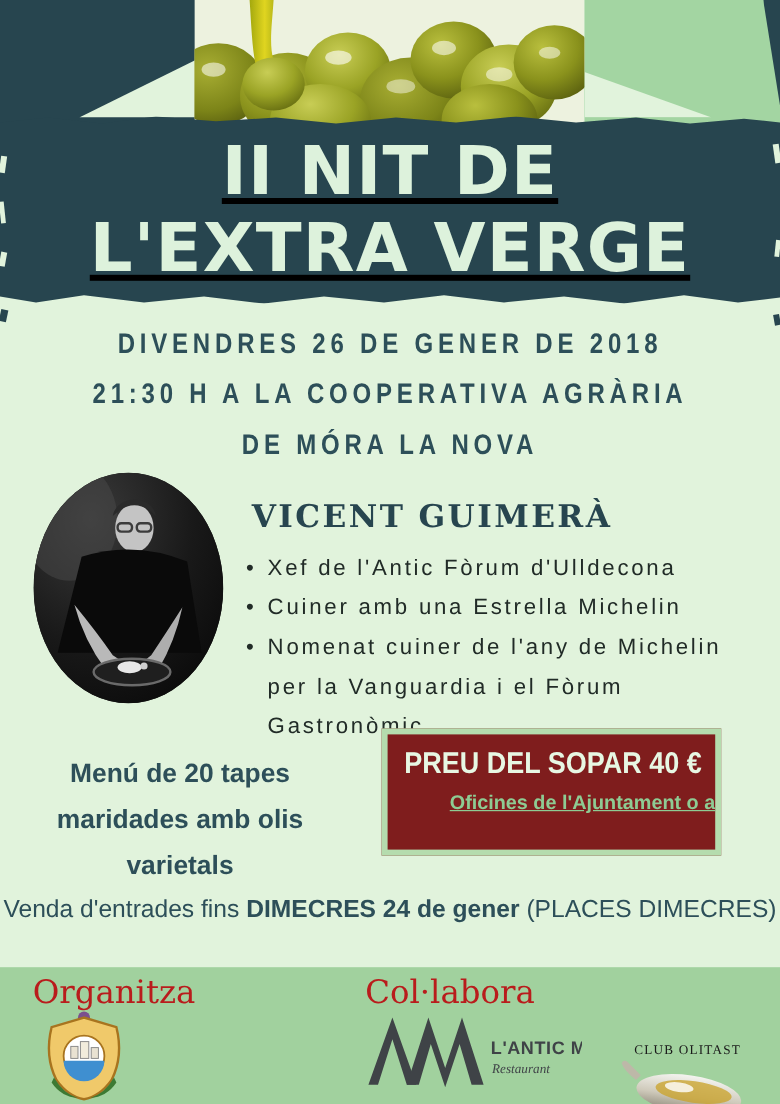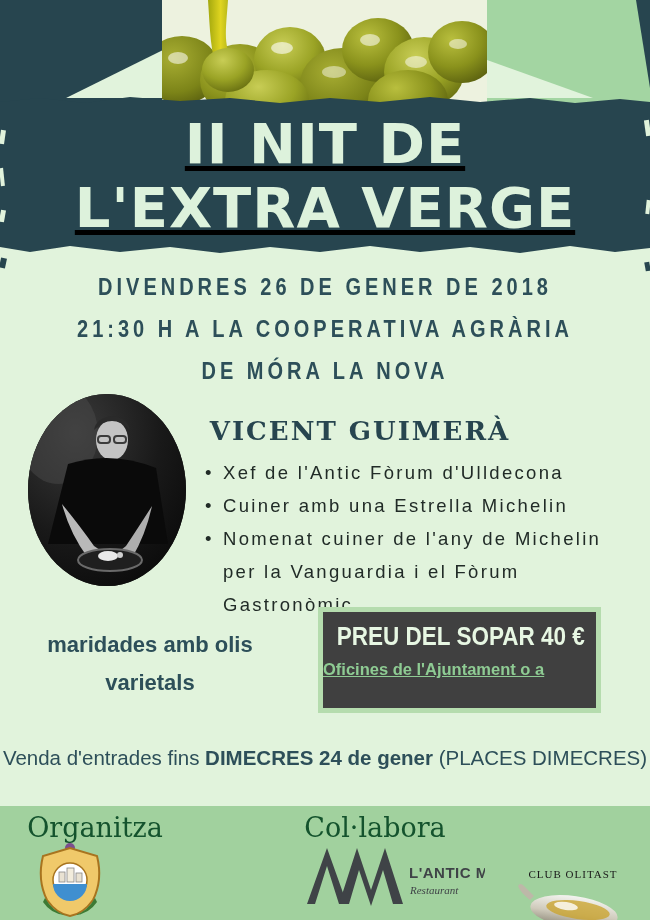--- a/index.html
+++ b/index.html
@@ -49,34 +49,34 @@
                color:#27454f; }
   .chef-bullets { position:absolute; left:205px; top:456px; width:412px; list-style:none; }
   .chef-bullets li { position:relative; padding-left:18px; font-size:18.5px; letter-spacing:2.3px;
                      line-height:33px; color:#212b27; }
   .chef-bullets li::before { content:"•"; position:absolute; left:0; top:0; color:#212b27; }
 
   
   .menu-text { position:absolute; left:0; top:626px; width:300px; text-align:center;
                font-weight:700; font-size:22px; line-height:38px; color:#2d4f59; }
   .price-box { position:absolute; left:318px; top:607px; width:283px; height:106px;
-               background:#404040; border:5px solid #b5dcae; text-align:left; }
+               background:#7f1d1d; border:5px solid #b5dcae; text-align:right; }
   .price-title { margin-top:10px; font-weight:700; font-size:25px; color:#e7f7e3; }
   .price-title span { display:inline-block; transform:scaleX(0.9); white-space:nowrap; }
   .price-sub { margin-top:8px; font-weight:700; font-size:16.5px; line-height:20px; color:#8ecb93;text-decoration:underline; }
 
   
   .tickets { position:absolute; left:0; top:746px; width:650px; text-align:center;
              font-size:20.5px; color:#2d4f59; }
   .tickets b { font-weight:700; }
 
   
   .footer { position:absolute; left:0; top:806px; width:650px; height:114px; background:#a1d19e; }
   .footer-label { position:absolute; top:6px; font-family:"DejaVu Serif", serif; font-size:27px;
-                  color:#14532d; }
+                  color:#b91c1c; }
   .lbl-org { left:25px; width:140px; text-align:center; }
   .lbl-col { left:300px; width:150px; text-align:center; }
   .logo { position:absolute; }
 </style>
 </head>
 <body>
 
 <div class="poster">
 
   <div class="hero">
@@ -173,20 +173,21 @@
     </svg>
   </span>
   <div class="chef-name">VICENT GUIMERÀ</div>
   <ul class="chef-bullets">
     <li>Xef de l'Antic Fòrum d'Ulldecona</li>
     <li>Cuiner amb una Estrella Michelin</li>
     <li>Nomenat cuiner de l'any de Michelin per la Vanguardia i el Fòrum Gastronòmic</li>
   </ul>
 
   <div class="menu-text">
+    <div>Menú de 20 tapes</div>
     <div>maridades amb olis varietals</div>
   </div>
   <div class="price-box">
     <div class="price-title"><span>PREU DEL SOPAR 40 €</span></div>
     <div class="price-sub">
       <div>Oficines de l'Ajuntament o a</div>
     </div>
   </div>
 
   <div class="tickets">

